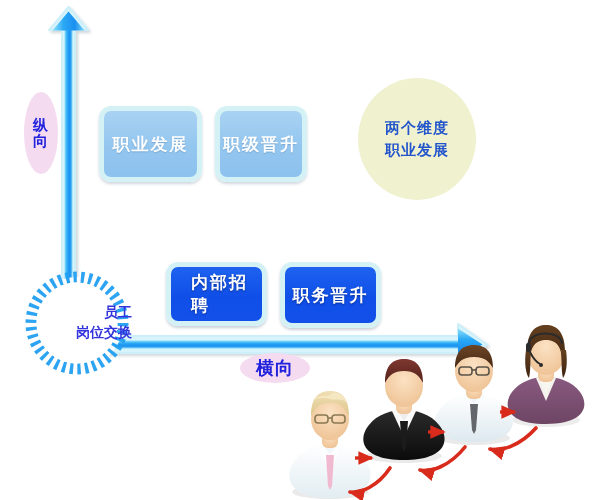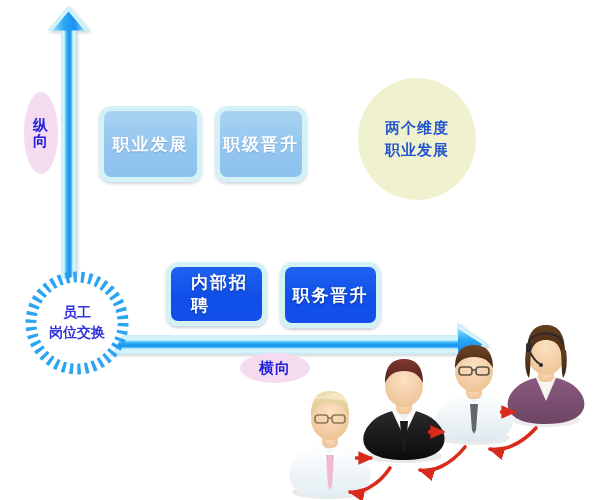--- a/index.html
+++ b/index.html
@@ -23,21 +23,21 @@
     line-height:1.05;
     text-align:center;
     letter-spacing:1px;
   }
   #label-vertical{
     left:24px;top:92px;width:34px;height:82px;font-size:15px;
     flex-direction:column;
   }
   #label-vertical span{display:block;}
   #label-horizontal{
-    left:240px;top:353px;width:70px;height:30px;font-size:15px;
+    left:240px;top:353px;width:70px;height:30px;font-size:18px;
   }
 
   
   .box-light{
     position:absolute;
     background:linear-gradient(180deg,#a9d2f2 0%,#93c6ef 55%,#8dc2ee 100%);
     border:5px solid #d4f2f5;
     border-radius:12px;
     box-sizing:border-box;
     color:#ffffff;
@@ -77,21 +77,21 @@
     color:#2255cc;font-size:15px;font-weight:bold;line-height:1.5;
     letter-spacing:1px;
   }
 
   
   #circle-dashed{
     position:absolute;left:22px;top:268px;width:110px;height:110px;
   }
   #circle-dashed .txt{
     position:absolute;left:0;top:0;width:110px;height:110px;
-    display:flex;flex-direction:column;align-items:center;justify-content:center;
+    display:flex;flex-direction:column;align-items:flex-end;justify-content:center;
     color:#3333dd;font-size:14px;font-weight:bold;line-height:1.4;
     letter-spacing:0px;
   }
 </style>
 </head>
 <body>
 
 <div id="stage">
 
   <svg class="axis-svg" viewBox="0 0 600 500">

